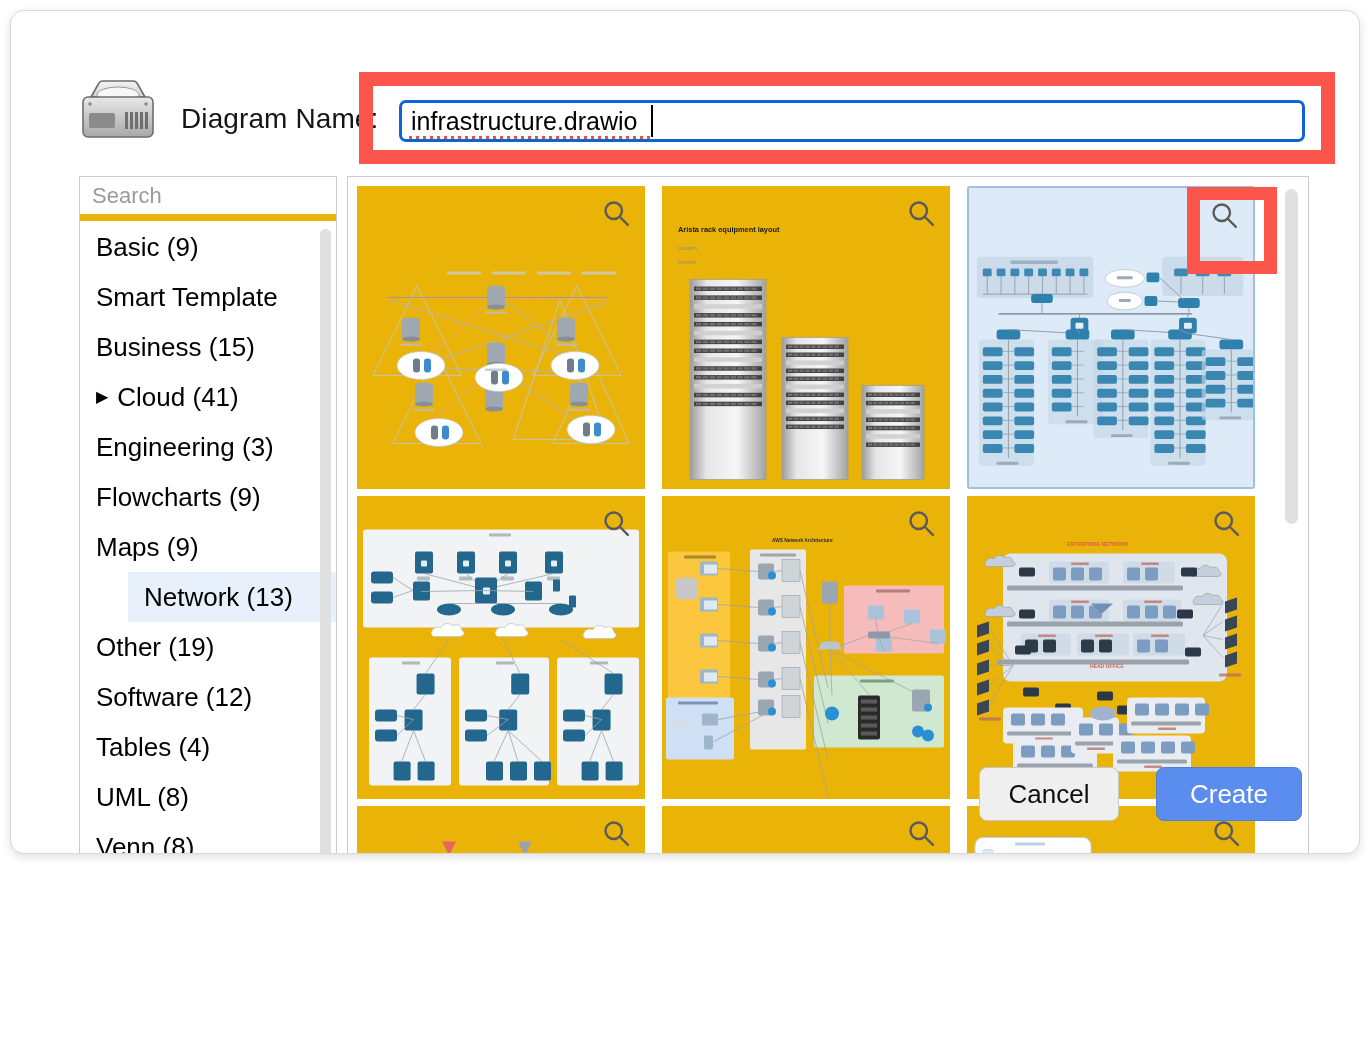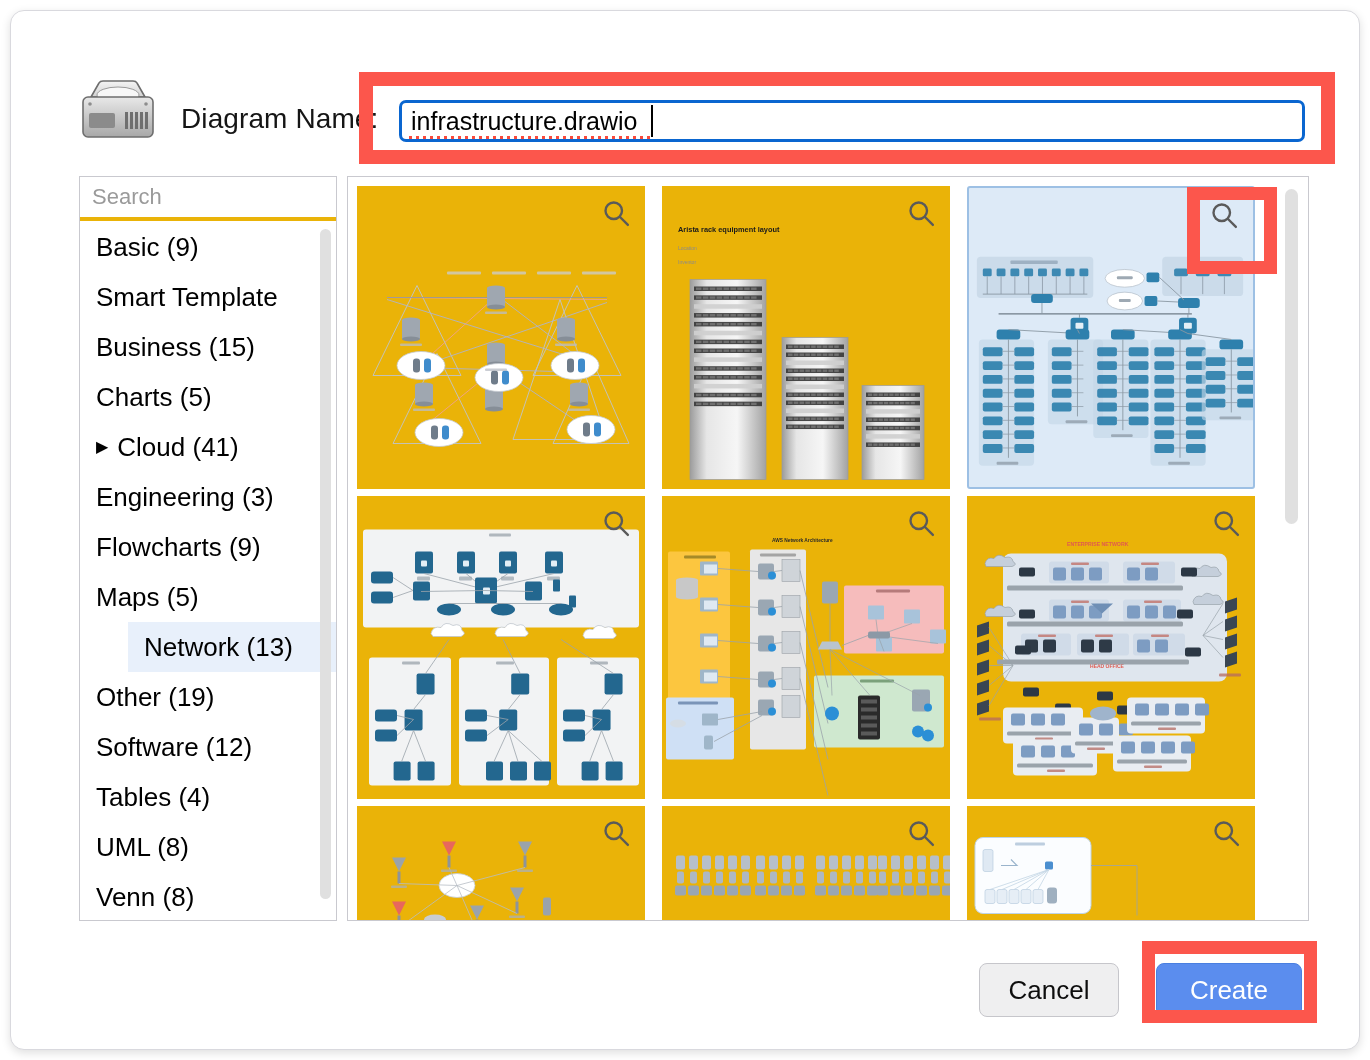--- a/index.html
+++ b/index.html
@@ -9,21 +9,21 @@
     width: 1370px; height: 1060px;
     background: #ffffff;
     font-family: "Liberation Sans", sans-serif;
     overflow: hidden;
   }
 
   
   #dialog {
     position: absolute;
     left: 10px; top: 10px;
-    width: 1350px; height: 1040px;
+    width: 1350px; height: 844px;
     background: #ffffff;
     border: 1px solid #d9d9de;
     border-radius: 14px;
     box-shadow: 0 3px 10px rgba(0,0,0,0.13);
     overflow: hidden;
   }
 
   
   #header-row {
     position: absolute;
@@ -97,21 +97,21 @@
   #sidebar {
     position: absolute;
     left: 0; top: 0; width: 258px; height: 100%;
     border: 1px solid #c9c9cf;
     background: #ffffff;
     overflow: hidden;
   }
   #search-bar {
     position: relative;
     height: 44px;
-    border-bottom: 4px solid #eab308;
+    border-bottom: 7px solid #eab308;
     background: #fff;
     display: flex; align-items: center;
   }
   #search-input {
     border: none; outline: none;
     flex: 1;
     padding: 0 12px;
     font-family: "Liberation Sans", sans-serif;
     font-size: 22px;
     color: #000;
@@ -280,34 +280,31 @@
           <div class="cat-item">
             <span>Basic (9)</span>
           </div>
           <div class="cat-item">
             <span>Smart Template</span>
           </div>
           <div class="cat-item">
             <span>Business (15)</span>
           </div>
           <div class="cat-item">
-            <span>Charts (5)</span>
-          </div>
-          <div class="cat-item">
             <span class="cat-arrow">▶</span>
             <span>Cloud (41)</span>
           </div>
           <div class="cat-item">
             <span>Engineering (3)</span>
           </div>
           <div class="cat-item">
             <span>Flowcharts (9)</span>
           </div>
           <div class="cat-item">
-            <span>Maps (5)</span>
+            <span>Maps (9)</span>
           </div>
           <div class="cat-item selected">
             <span>Network (13)</span>
           </div>
           <div class="cat-item">
             <span>Other (19)</span>
           </div>
           <div class="cat-item">
             <span>Software (12)</span>
           </div>

